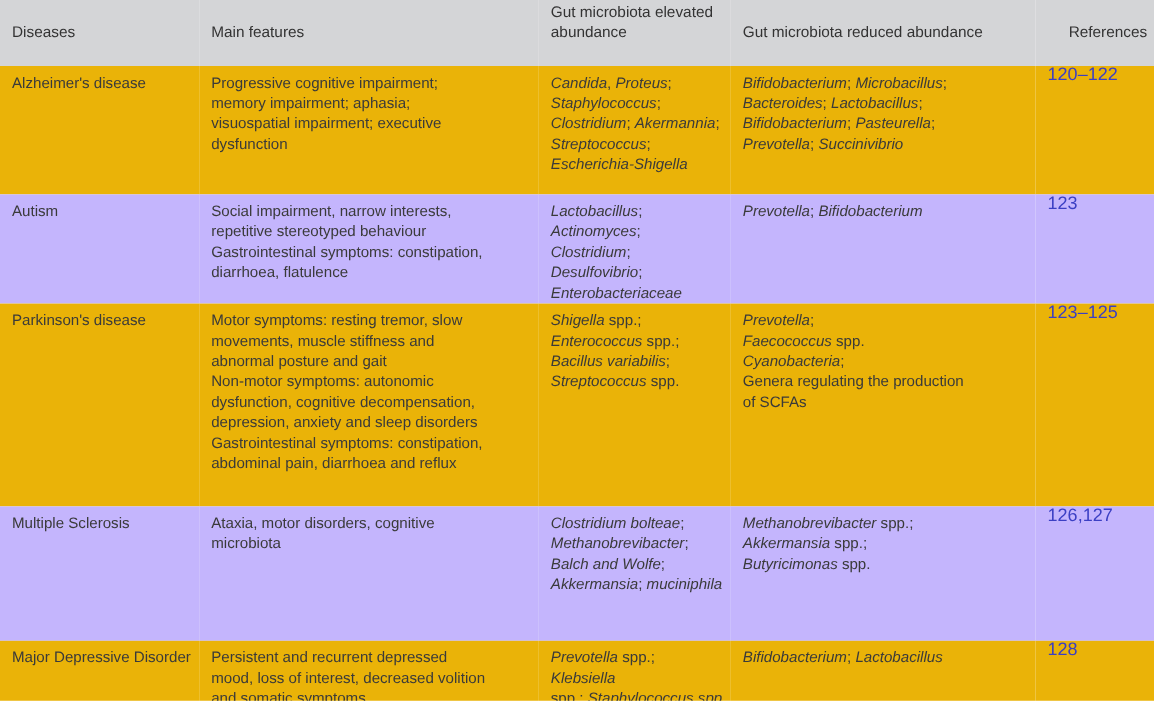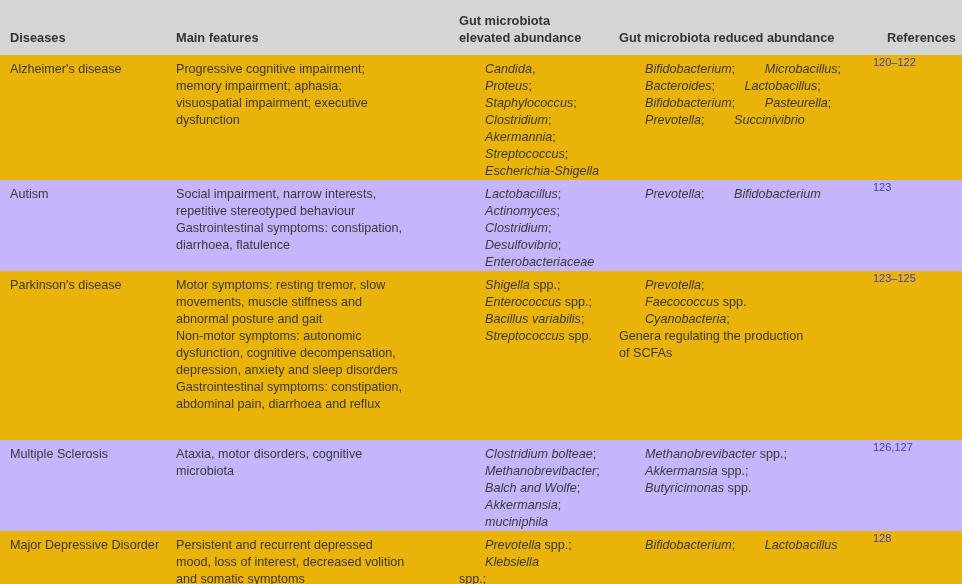--- a/index.html
+++ b/index.html
@@ -26,49 +26,49 @@
     col.c3 { width: 160px; }
     col.c4 { width: 254px; }
     col.c5 { width: 99px; }
     thead tr {
       background: #d4d5d7;
       height: 55px;
     }
     th {
       text-align: left;
       vertical-align: bottom;
-      font-weight: bold;
+      font-weight: normal;
       color: #333333;
-      padding: 0 6px 9px 10px;
+      padding: 0 6px 20px 10px;
       font-size: 12.8px;
       line-height: 17px;
     }
     th.ref { text-align: right; padding-left: 10px; }
     td {
       vertical-align: top;
       padding: 6px 6px 0 10px;
     }
     tbody tr.shaded { background: #c4b5fd; }
     tbody tr.plain { background: #eab308; }
     tr.r1 { height: 107px; }
     tr.r2 { height: 87px; }
     tr.r3 { height: 169px; }
-    tr.r4 { height: 89px; padding-left: 12px; }
+    tr.r4 { height: 112px; padding-left: 12px; }
     tr.r5 { height: 78px; }
     .ref-link {
       color: #3b3fc4;
-      font-size: 11px;
+      font-size: 15px;
       line-height: 11px;
       vertical-align: top;
       text-decoration: none;
       position: relative;
       top: -4px;
     }
     .line { display: block; }
-    i { font-style: italic; margin-left: 26px; }
+    i { font-style: italic; }
   </style>
 </head>
 <body>
 
 <table>
   <colgroup>
     <col class="c1">
       <col class="c2">
       <col class="c3">
       <col class="c4">

